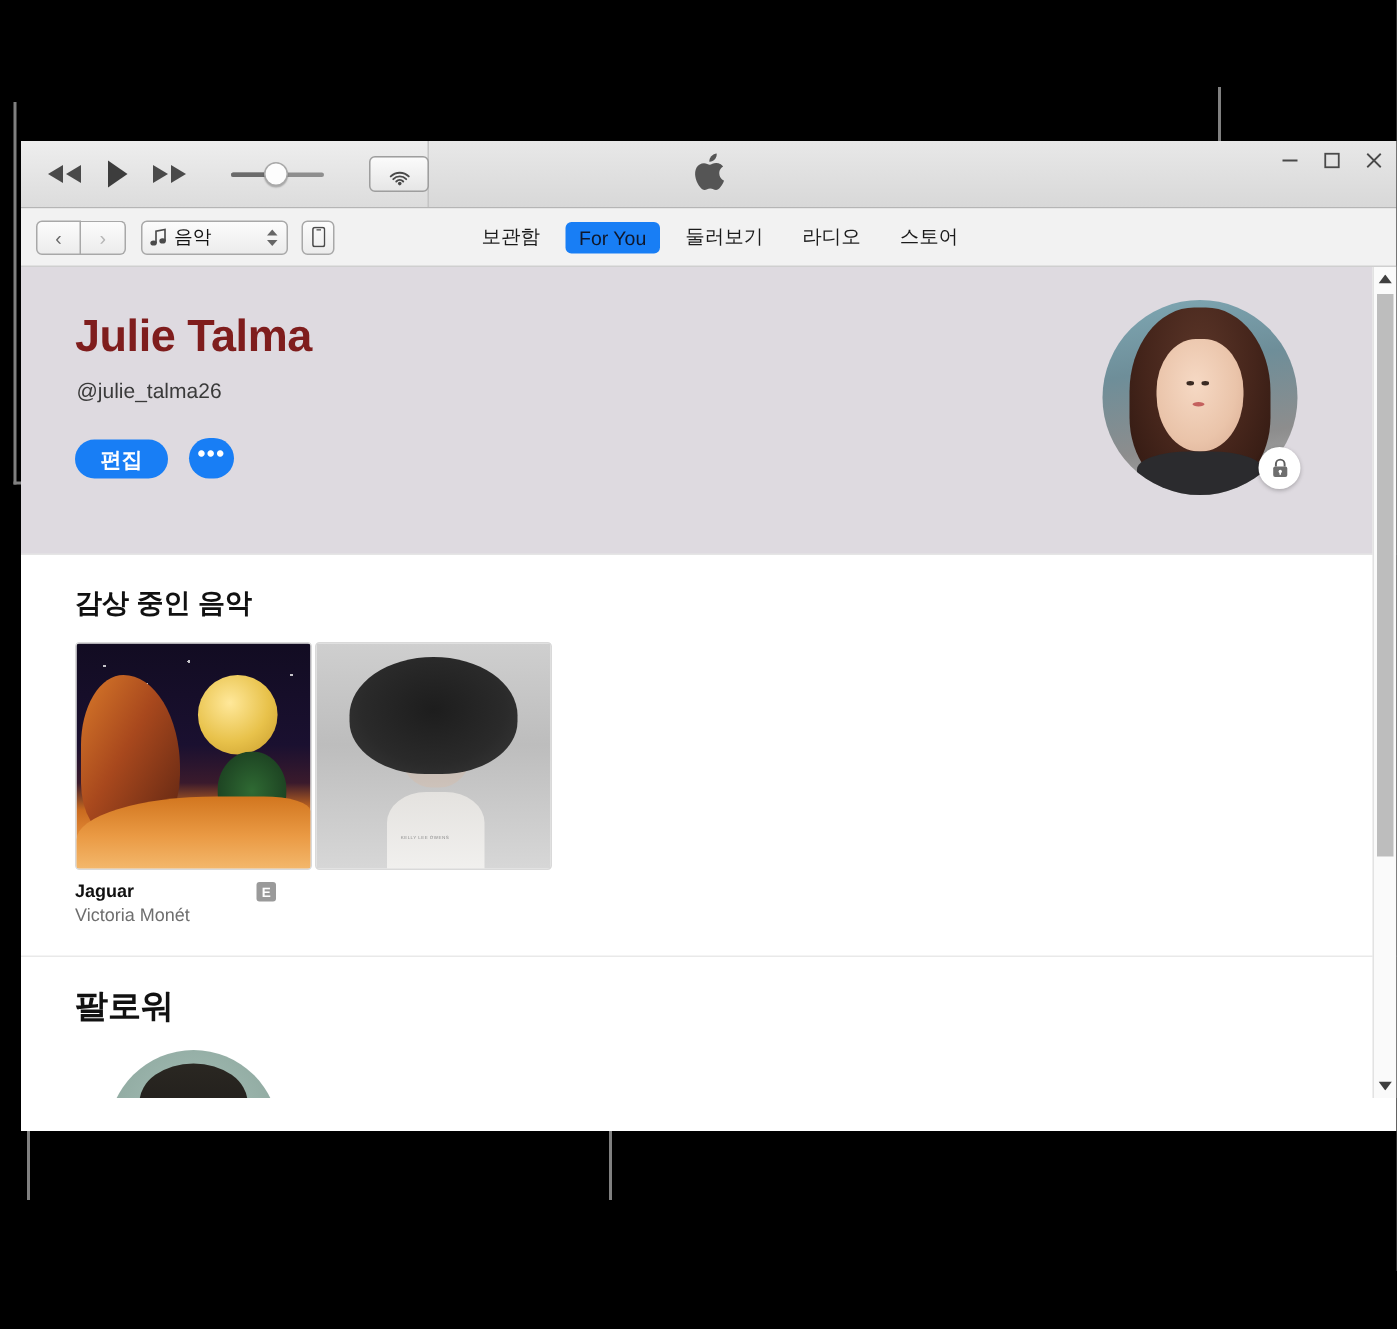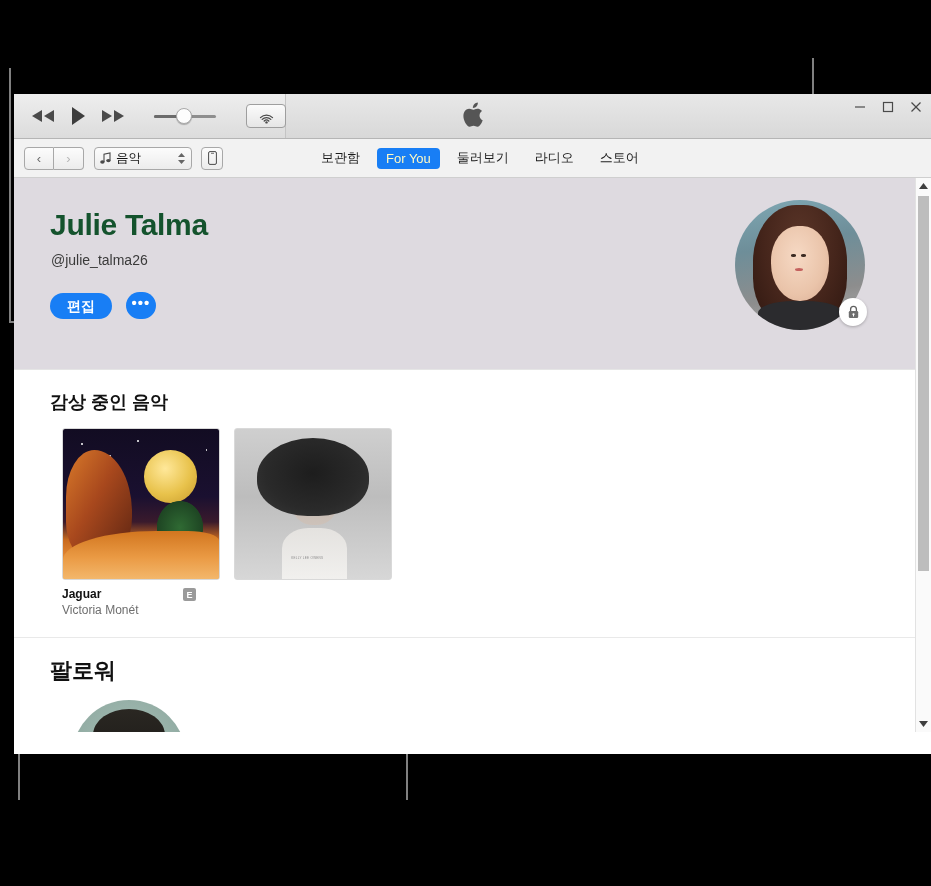--- a/index.html
+++ b/index.html
@@ -100,31 +100,31 @@
   .devbtn {
     margin-left: 9px; width: 22px; height: 23px; border: 1px solid #a8a8a8;
     border-radius: 4px; background: linear-gradient(to bottom,#fcfcfc,#ececec);
     display: flex; align-items: center; justify-content: center;
   }
   .tabs { position: absolute; left: 298px; display: flex; align-items: center; gap: 8px; }
   .tab {
     font-size: 13px; color: #1b1b1b; padding: 3px 9px; border-radius: 4px;
     white-space: nowrap;
   }
-  .tab.active { background: #187ef5; color: #fef9c3; }
+  .tab.active { background: #187ef5; color: #0f172a; }
 
   
   .content { position: relative; height: 554px; background: #fff; overflow: hidden; }
   .profile-head {
     position: relative; height: 192px; background: #dedae0;
     border-bottom: 1px solid #e5e5e5;
   }
   .pname {
     position: absolute; left: 36px; top: 30px;
-    font-size: 30px; font-weight: bold; color: #14532d; letter-spacing: -0.3px;
+    font-size: 30px; font-weight: bold; color: #7f1d1d; letter-spacing: -0.3px;
   }
   .phandle { position: absolute; left: 37px; top: 74px; font-size: 14px; color: #3a3a3a; }
   .pbtns { position: absolute; left: 36px; top: 114px; display: flex; align-items: center; gap: 14px; }
   .btn-edit {
     background: #187ef5; color: #fff; font-size: 14px; font-weight: bold;
     border-radius: 14px; padding: 6px 17px; line-height: 1; text-align: center;
   }
   .btn-more {
     background: #187ef5; color: #fff; width: 30px; height: 27px;
     border-radius: 14px; display: flex; align-items: center; justify-content: center;
@@ -154,21 +154,21 @@
   }
   .lockbadge {
     position: absolute; right: -2px; bottom: 4px; width: 28px; height: 28px;
     border-radius: 50%; background: #fff; box-shadow: 0 1px 3px rgba(0,0,0,.25);
     display: flex; align-items: center; justify-content: center;
   }
 
   .section { padding: 0 0 0 36px; }
   .sec-title { font-size: 18px; font-weight: bold; color: #111; padding-top: 20px; }
   .albums { display: flex; gap: 20px; margin-top: 14px; }
-  .album { width: 140px; margin-left: 12px; }
+  .album { width: 140px; }
   .art {
     width: 158px; height: 152px; border-radius: 3px; overflow: hidden; position: relative;
     border: 1px solid #d9d9d9;
   }
   
   .art-jaguar {
     background:
       radial-gradient(circle at 62% 26%, #f5cf5b 0 7%, rgba(245,207,91,0) 7.5%),
       linear-gradient(to bottom, #120c22 0%, #1a1030 45%, #3a1a2c 62%, #c96a1f 74%, #e8903a 88%, #f2aa55 100%);
     position: relative;

